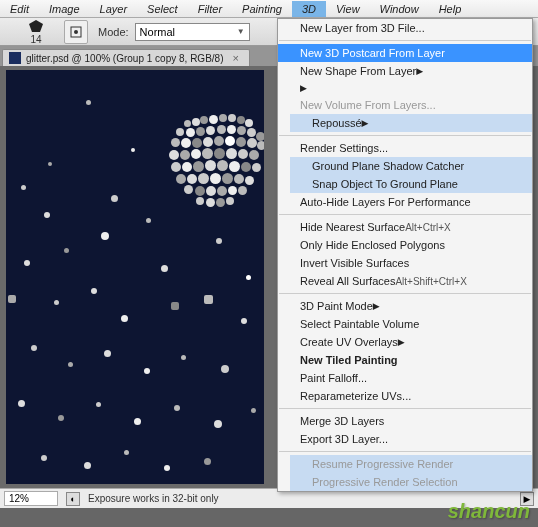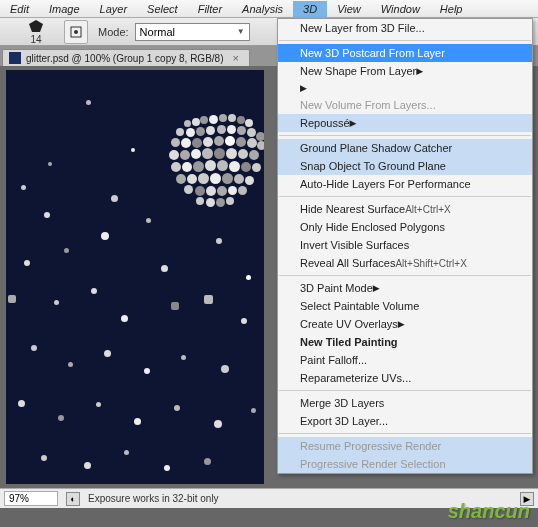--- a/index.html
+++ b/index.html
@@ -27,39 +27,39 @@
 .dot { position: absolute; background: #ccc; border-radius: 50%; }
 
 .statusbar { height: 20px; background: #ececec; display: flex; align-items: center; border-top: 1px solid #aaa; padding: 0 4px; gap: 8px; }
 .zoom-box { width: 54px; border: 1px solid #aaa; background: #fff; padding: 1px 4px; font-size: 10px; }
 .status-text { font-size: 10px; color: #333; flex: 1; }
 .arrow-btn { width: 14px; height: 14px; border: 1px solid #888; background: #ddd; font-size: 9px; display: flex; align-items: center; justify-content: center; }
 
 .dropdown { position: absolute; left: 277px; top: 18px; width: 256px; background: #f4f4f4; border: 1px solid #999; box-shadow: 2px 2px 4px rgba(0,0,0,0.3); z-index: 100; }
 .menu-item { padding: 3px 22px 3px 22px; color: #222; display: flex; justify-content: flex-start; align-items: center; position: relative; }
 .menu-item.highlighted { background: #3a93ff; color: #fff; }
-.menu-item.highlighted-soft { background: #c7dbf2; }
+.menu-item.highlighted-soft { background: #c7dbf2; margin-left: 12px; }
 .menu-item.disabled { color: #999; }
 .menu-item.bold { font-weight: bold; }
 .menu-sep { height: 1px; background: #ccc; margin: 3px 1px; }
 .submenu-arrow { font-size: 9px; margin-right: -16px; }
 .shortcut { color: #555; font-size: 10px; }
 
 .watermark { position: absolute; right: 8px; bottom: 4px; font-size: 20px; font-weight: bold; color: #7fb83a; z-index: 200; font-style: italic; text-shadow: 1px 1px 2px rgba(0,0,0,0.3); }
 </style>
 </head>
 <body>
 
 <div class="menubar">
   <span>Edit</span>
   <span>Image</span>
   <span>Layer</span>
   <span>Select</span>
   <span>Filter</span>
-  <span>Analysis</span>
+  <span>Painting</span>
   <span class="active">3D</span>
   <span>View</span>
   <span>Window</span>
   <span>Help</span>
 </div>
 
 <div class="toolbar">
   <div style="width:14px"></div>
   <div style="display:flex;flex-direction:column;align-items:center">
     <div class="tool-icon" style="height:16px;width:20px;border:none;background:none">
@@ -189,21 +189,21 @@
     <div class="dot" style="left:245px;top:338px;width:5px;height:5px;background:#aaa"></div>
     <div class="dot" style="left:35px;top:385px;width:6px;height:6px;background:#ccc"></div>
     <div class="dot" style="left:78px;top:392px;width:7px;height:7px;background:#ddd"></div>
     <div class="dot" style="left:118px;top:380px;width:5px;height:5px;background:#bbb"></div>
     <div class="dot" style="left:158px;top:395px;width:6px;height:6px;background:#eee"></div>
     <div class="dot" style="left:198px;top:388px;width:7px;height:7px;background:#999"></div>
   </div>
 </div>
 
 <div class="statusbar">
-  <div class="zoom-box">97%</div>
+  <div class="zoom-box">12%</div>
   <div class="arrow-btn">◐</div>
   <span class="status-text">Exposure works in 32-bit only</span>
   <div class="arrow-btn">▶</div>
 </div>
 
 <div class="dropdown">
   <div class="menu-item">
       <span>New Layer from 3D File...</span>
     </div>
   <div class="menu-sep"></div>
@@ -218,20 +218,23 @@
       <span class="submenu-arrow">▶</span>
     </div>
   <div class="menu-item disabled">
       <span>New Volume From Layers...</span>
     </div>
   <div class="menu-item highlighted-soft">
       <span>Repoussé</span>
       <span class="submenu-arrow">▶</span>
     </div>
   <div class="menu-sep"></div>
+  <div class="menu-item">
+      <span>Render Settings...</span>
+    </div>
   <div class="menu-item highlighted-soft">
       <span>Ground Plane Shadow Catcher</span>
     </div>
   <div class="menu-item highlighted-soft">
       <span>Snap Object To Ground Plane</span>
     </div>
   <div class="menu-item">
       <span>Auto-Hide Layers For Performance</span>
     </div>
   <div class="menu-sep"></div>

